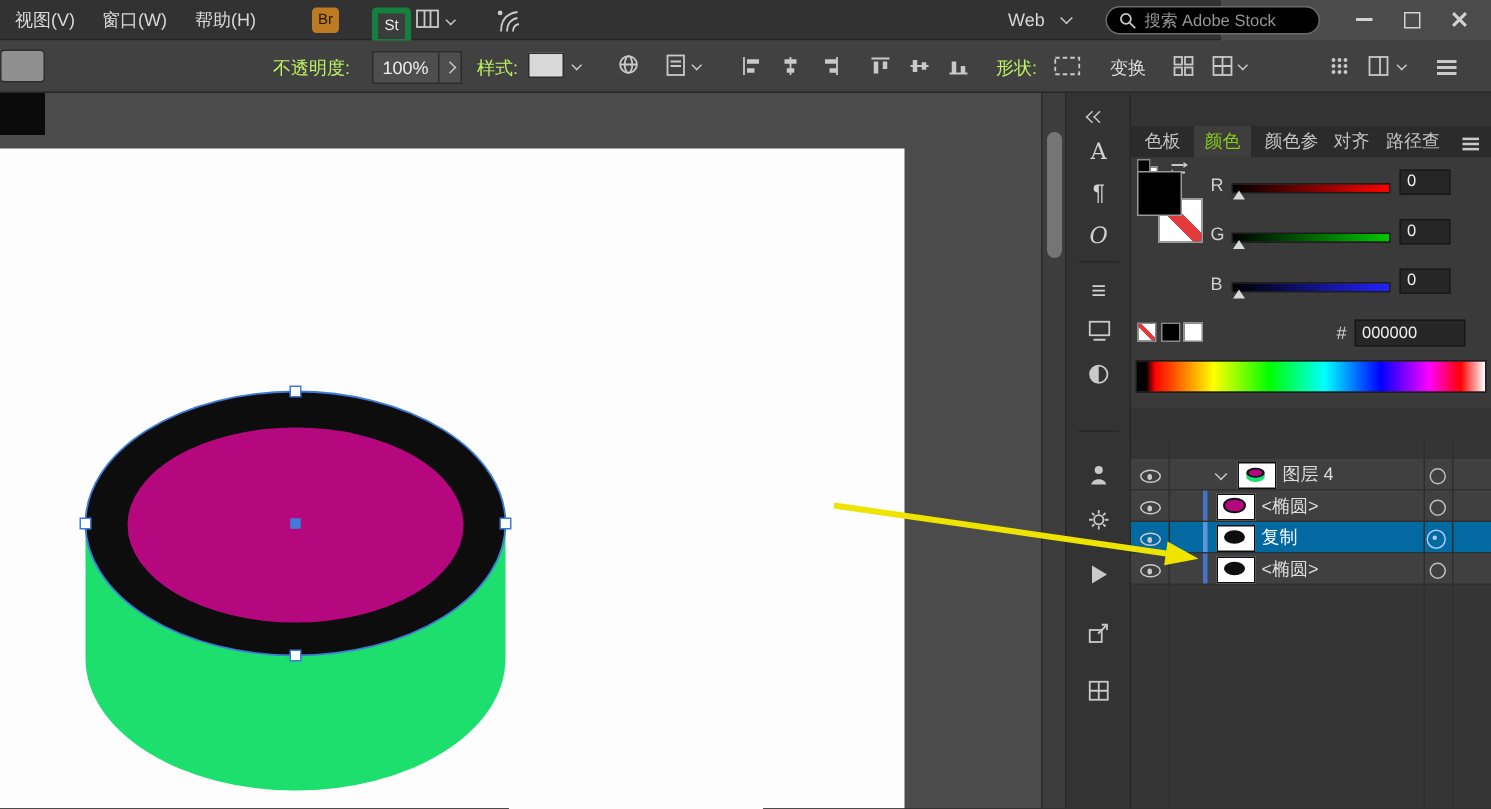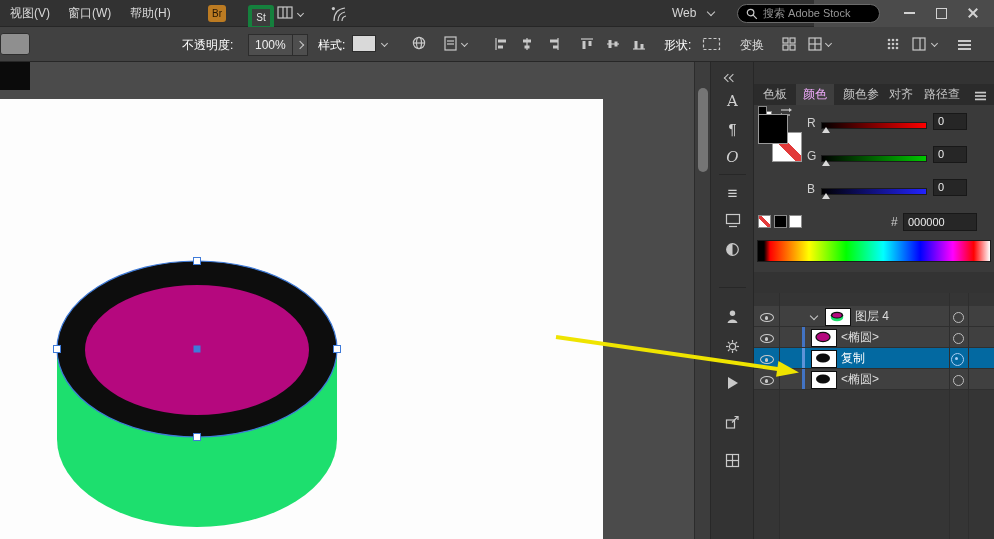--- a/index.html
+++ b/index.html
@@ -11,25 +11,25 @@
   .cv{display:inline-block;width:5px;height:5px;border-right:1.5px solid #c9c9c9;border-bottom:1.5px solid #c9c9c9;transform:rotate(45deg)}
   .cv.r{transform:rotate(-45deg)}
   .cv.l{transform:rotate(135deg)}
   
   .menubar{left:0;top:0;width:814px;height:27px;background:#323232;border-bottom:1px solid #262626}
   .mitem{position:absolute;top:0;height:27px;line-height:27px;padding:0 6px;color:#d8d8d8}
   .badge{position:absolute;top:5px;width:18px;height:17px;border-radius:3px;font-size:10px;font-weight:normal;
          text-align:center;line-height:17px}
   
   .controlbar{left:0;top:27px;width:994px;height:35px;background:#414141;border-bottom:1px solid #272727}
-  .clabel{position:absolute;color:#ffffff;line-height:14px;white-space:nowrap}
+  .clabel{position:absolute;color:#bef264;line-height:14px;white-space:nowrap}
   .field{position:absolute;background:#4e4e4e;border:1px solid #2c2c2c;display:flex;align-items:center}
   
   .tab{position:absolute;height:21px;line-height:21px;padding:0 7px;color:#c3c3c3;white-space:nowrap}
-  .tab.on{background:#3e3e3e;color:#f0abfc}
+  .tab.on{background:#3e3e3e;color:#84cc16}
   .vbox{position:absolute;background:#262626;border:1px solid #181818;color:#ececec;font-size:11px;
         line-height:15px;padding-left:4px;box-sizing:border-box}
   .track{position:absolute;height:5px;border:1px solid #1c1c1c;box-sizing:content-box}
   .tri{position:absolute;width:0;height:0;border-left:4px solid transparent;border-right:4px solid transparent;border-bottom:6px solid #d8d8d8}
   .sw{position:absolute;width:13px;height:13px;border:1px solid #8a8a8a;box-sizing:border-box}
   .slashnone{background:linear-gradient(45deg,#fff 40%,#e23a3a 40%,#e23a3a 60%,#fff 60%)}
   .dproxy{position:absolute;width:14px;height:14px}
   .dproxy::before{content:"";position:absolute;right:0;bottom:0;width:7px;height:7px;background:#fff;border:1px solid #888}
   .dproxy::after{content:"";position:absolute;left:0;top:0;width:7px;height:7px;background:#000;border:1px solid #888}
   

